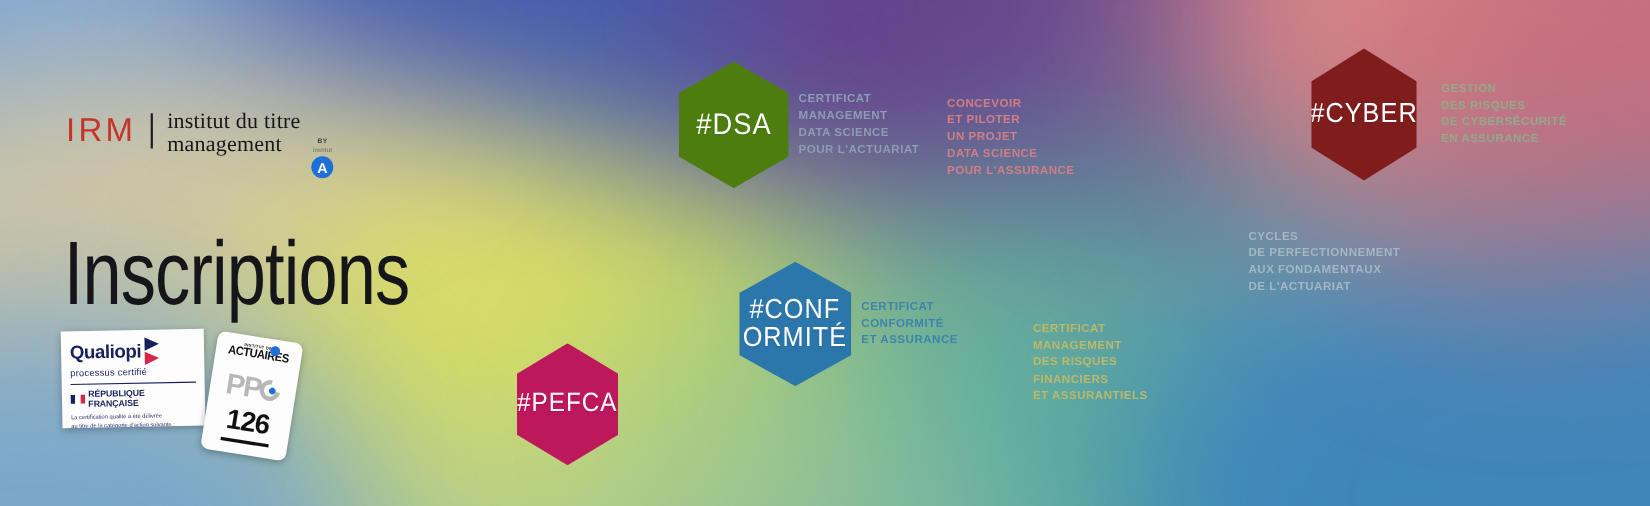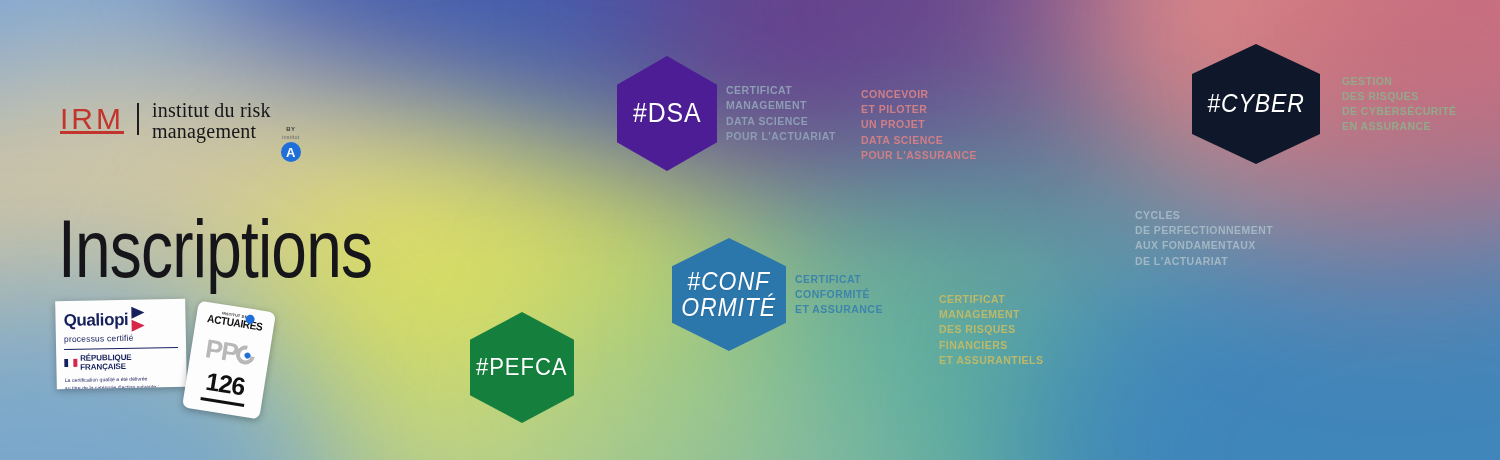--- a/index.html
+++ b/index.html
@@ -55,21 +55,21 @@
   .b-vr   { left:1180px;  top:-60px;   width:420px;  height:330px;  background:#c96f78; opacity:.5; }
 
   
   .logo-irm {
     position:absolute; left:60px; top:100px;
     display:flex; align-items:flex-start; gap:0;
   }
   .logo-irm .irm-mark {
     font-family:"Liberation Sans", sans-serif;
     font-size:30px; letter-spacing:3px; color:#c2342c;
-    line-height:1; font-weight:400; padding-top:4px;text-decoration:underline;
+    line-height:1; font-weight:400; padding-top:4px;
   }
   .logo-irm .irm-rule {
     width:2px; height:32px; background:#1d1d1b;
     margin:3px 13px 0 13px;
   }
   .logo-irm .irm-words {
     font-family:"Liberation Serif", serif;
     font-size:20px; line-height:1.06; color:#17171a;
     letter-spacing:.2px; position:relative; padding-right:40px;
   }
@@ -235,21 +235,21 @@
   <div class="blob b-tm"></div>
   <div class="blob b-br"></div>
   <div class="blob b-bl"></div>
   <div class="blob b-bc"></div>
   <div class="blob b-vr"></div>
 
   <div class="logo-irm">
     <div class="irm-mark">IRM</div>
     <div class="irm-rule"></div>
     <div class="irm-words">
-      <div>institut du risk</div>
+      <div>institut du titre</div>
       <div>management</div>
       <div class="irm-by">
         <div class="by-txt">BY</div>
         <div class="by-inst">institut</div>
         <div class="by-badge">A</div>
       </div>
     </div>
   </div>
 
   <div class="headline">Inscriptions</div>
@@ -287,66 +287,66 @@
     <div class="ppc-mid">
       <span class="ppc-pp">PP</span>
       <span class="ppc-c"></span>
     </div>
     <div class="ppc-num">126</div>
     <div class="ppc-rule"></div>
   </div>
 
   <div id="hex-layer">
       <div class="hex-item" style="left: 617px; top: 56px;">
-        <div class="hex" style="width: 100px; height: 115px; background: #4c1d95;">
+        <div class="hex" style="width: 100px; height: 115px; background: #4d7c0f;">
           <div class="hex-label" style="font-size: 27px; white-space: pre-line;">#DSA</div>
         </div>
         <div class="hex-desc" style="color: rgb(141, 157, 180);">CERTIFICAT
 MANAGEMENT
 DATA SCIENCE
 POUR L'ACTUARIAT</div>
       </div>
       <div class="hex-item" style="left: 852px; top: 87px;">
         <div class="hex-desc" style="color: rgb(208, 127, 134);">CONCEVOIR
 ET PILOTER
 UN PROJET
 DATA SCIENCE
 POUR L'ASSURANCE</div>
       </div>
       <div class="hex-item" style="left: 1192px; top: 44px;">
-        <div class="hex" style="width: 128px; height: 120px; background: #0f172a; font-style: italic;">
+        <div class="hex" style="width: 96px; height: 120px; background: #7f1d1d;">
           <div class="hex-label" style="font-size: 25px; white-space: pre-line;">#CYBER</div>
         </div>
         <div class="hex-desc" style="color: rgb(147, 169, 139); margin-left: 22px;">GESTION
 DES RISQUES
 DE CYBERSÉCURITÉ
 EN ASSURANCE</div>
       </div>
       <div class="hex-item" style="left: 1126px; top: 208px;">
         <div class="hex-desc" style="color: rgb(163, 183, 196);">CYCLES
 DE PERFECTIONNEMENT
 AUX FONDAMENTAUX
 DE L'ACTUARIAT</div>
       </div>
       <div class="hex-item" style="left: 672px; top: 238px;">
-        <div class="hex" style="width: 114px; height: 113px; background: rgb(43, 118, 171); font-style: italic;">
+        <div class="hex" style="width: 102px; height: 113px; background: rgb(43, 118, 171);">
           <div class="hex-label" style="font-size: 25px; white-space: pre-line;">#CONF
 ORMITÉ</div>
         </div>
         <div class="hex-desc" style="color: rgb(61, 133, 171);">CERTIFICAT
 CONFORMITÉ
 ET ASSURANCE</div>
       </div>
       <div class="hex-item" style="left: 930px; top: 292px;">
         <div class="hex-desc" style="color: rgb(189, 185, 106);">CERTIFICAT
 MANAGEMENT
 DES RISQUES
 FINANCIERS
 ET ASSURANTIELS</div>
       </div>
       <div class="hex-item" style="left: 470px; top: 312px;">
-        <div class="hex" style="width: 104px; height: 111px; background: #15803d;">
+        <div class="hex" style="width: 92px; height: 111px; background: #be185d;">
           <div class="hex-label" style="font-size: 24px; white-space: pre-line;">#PEFCA</div>
         </div>
       </div>
     </div>
 
 </div>
 
 </body></html>

